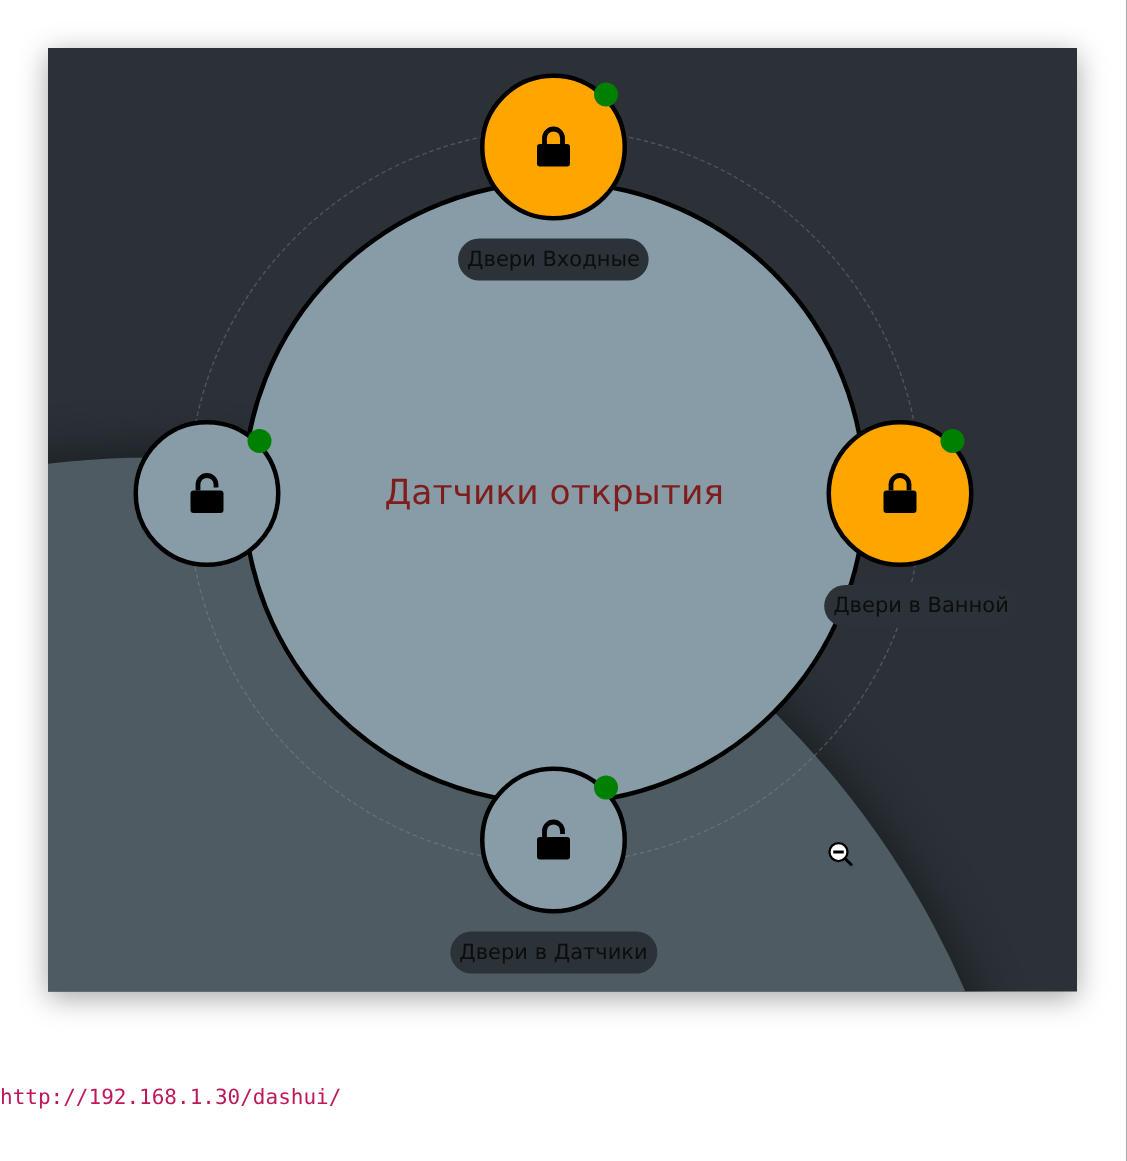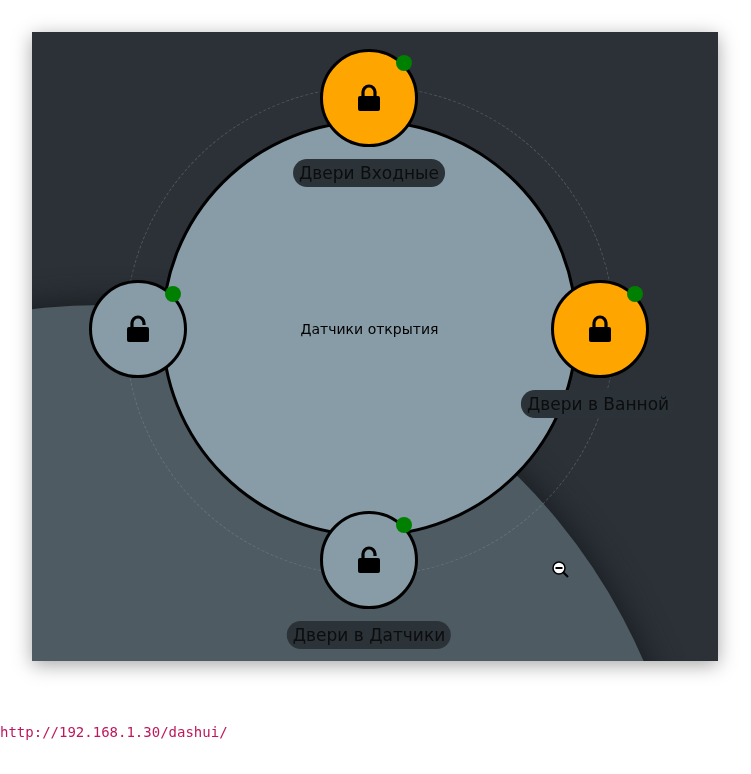--- a/index.html
+++ b/index.html
@@ -20,37 +20,37 @@
   }
   .orbit {
     position:absolute; border-radius:50%;
     border:1px dashed rgba(140,155,165,0.35);
   }
   .hub {
     position:absolute; border-radius:50%;
     background:#879ca6; border:3px solid #000; box-sizing:border-box;
     display:flex; align-items:center; justify-content:center;
   }
-  .hub-title { font-size:14px; color:#000000; }
+  .hub-title { font-size:23px; color:#7f1d1d; }
   .node {
     position:absolute; width:98px; height:98px; border-radius:50%;
     border:3px solid #000; box-sizing:border-box;
     display:flex; align-items:center; justify-content:center;
     cursor:pointer;
   }
   .node.locked { background:#ffa500; }
   .node.unlocked { background:#879ca6; }
   .status-dot {
     position:absolute; width:16px; height:16px; border-radius:50%;
     background:#008000;
   }
   .pill {
     position:absolute; height:28px; line-height:28px; padding:0 6px;
     border-radius:14px; background:#2b3238;
-    color:#0b0d0e; font-size:17px; white-space:nowrap;
+    color:#0b0d0e; font-size:14px; white-space:nowrap;
     transform:translateX(-50%);
   }
   .cursor {
     position:absolute; left:552px; top:561px;
   }
   .url {
     position:absolute; left:0; width:751px; top:724px; text-align:left;
     font-family:"DejaVu Sans Mono", "Liberation Mono", monospace; font-size:14px; color:#be185d;
   }
 </style>
@@ -83,21 +83,21 @@
   </div>
   <div class="status-dot" style="left:133px; top:254px;"></div>
 
   <div class="node locked" style="left:519px; top:248px;">
     <svg width="24" height="28" viewBox="0 0 24 28">
       <path d="M6 12 V8 a6 6 0 0 1 12 0 V12" fill="none" stroke="#000" stroke-width="3.2"></path>
       <rect x="1" y="12" width="22" height="15" rx="2" fill="#000"></rect>
     </svg>
   </div>
   <div class="status-dot" style="left:595px; top:254px;"></div>
-  <div class="pill" style="left:566px; top:358px;">Двери в Ванной</div>
+  <div class="pill" style="left:582px; top:358px;">Двери в Ванной</div>
 
   <div class="node unlocked" style="left:288px; top:479px;">
     <svg width="24" height="28" viewBox="0 0 24 28">
       <path d="M6 12 V8 a6 6 0 0 1 12 0 V10" fill="none" stroke="#000" stroke-width="3.2"></path>
       <rect x="1" y="12" width="22" height="15" rx="2" fill="#000"></rect>
     </svg>
   </div>
   <div class="status-dot" style="left:364px; top:485px;"></div>
   <div class="pill" style="left:337px; top:589px;">Двери в Датчики</div>
 

